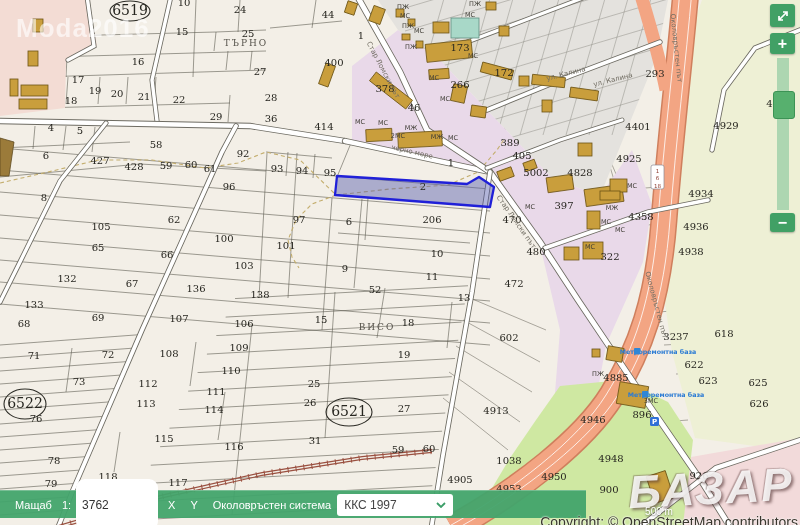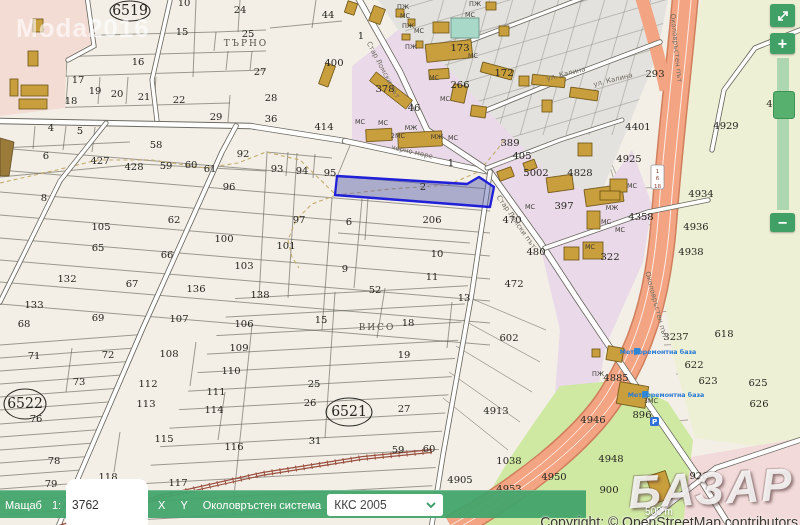--- a/index.html
+++ b/index.html
@@ -22,21 +22,21 @@
   #zout-btn{top:213px;height:19px;font:bold 16px "Liberation Sans",sans-serif;line-height:10px;}
   .track{position:absolute;left:777px;top:58px;width:12px;height:152px;z-index:11;
          background:rgba(156,208,168,.8);cursor:pointer;}
   .thumb{position:absolute;left:-4px;top:33px;width:20px;height:26px;background:#57b06e;
          border:1px solid #3d9355;border-radius:3px;cursor:grab;}
   
   .statusbar{position:absolute;left:0;top:490px;width:586px;height:27px;z-index:10;
              background:rgba(66,164,108,.95);border-top:1px solid rgba(255,255,255,.25);
              display:flex;align-items:center;}
   .sb-label{color:#fff;font-size:11px;white-space:nowrap;}
-  .ml8{margin-left:5px;} .ml10{margin-left:10px;} .mr4{margin-right:5px;}
+  .ml8{margin-left:15px;} .ml10{margin-left:10px;} .mr4{margin-right:5px;}
   .sb-input{height:19px;border:none;border-radius:9px;background:#fff;color:#333;
             font:12px "Liberation Sans",sans-serif;padding:16px 6px;}
   .w80{width:70px;} .w100{width:92px;} .w95{width:85px;}
   .sb-select{margin-left:6px;width:102px;height:22px;background:#fff;border-radius:3px;
              display:flex;align-items:center;justify-content:space-between;padding:0 7px;
              font-size:12px;color:#444;cursor:pointer;}
   
   .scalebar{position:absolute;left:584px;top:501px;width:150px;z-index:9;text-align:center;pointer-events:none;}
   .scalebar .sbtxt{font-size:10px;color:#fff;text-shadow:0 1px 2px rgba(0,0,0,.55);}
   .attribution{position:absolute;right:2px;top:514px;z-index:11;font-size:14px;color:#3a382f;
@@ -472,21 +472,21 @@
   <div class="ctrl" id="zout-btn">−</div>
 
   <div class="statusbar">
     <span class="sb-label ml8">Мащаб</span>
     <span class="sb-label ml10 mr4">1:</span>
     <input class="sb-input w80" value="3762" style="">
     <span class="sb-label ml10 mr4">X</span>
     <span class="sb-label ml10 mr4">Y</span>
     <span class="sb-label ml10">Околовръстен система</span>
     <div class="sb-select">
-      <span>ККС 2005</span>
+      <span>ККС 1997</span>
       <svg width="10" height="6" viewBox="0 0 10 6">
         <polyline points="1,1 5,5 9,1" fill="none" stroke="#3c9e68" stroke-width="1.8"></polyline>
       </svg>
     </div>
   </div>
 
   <div class="scalebar">
     <span class="sbtxt">500 m</span>
     <svg width="148" height="9" viewBox="0 0 148 9">
       <path d="M2,1 V7 H146 V1" fill="none" stroke="#fff" stroke-width="1.6"></path>

